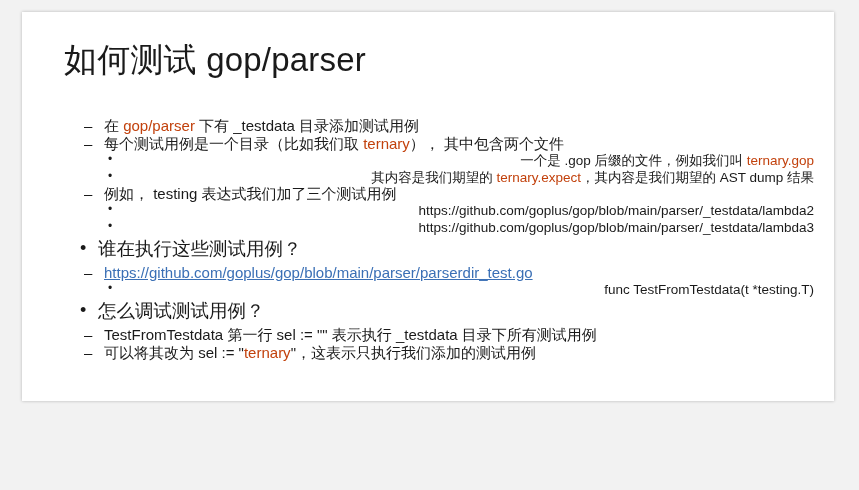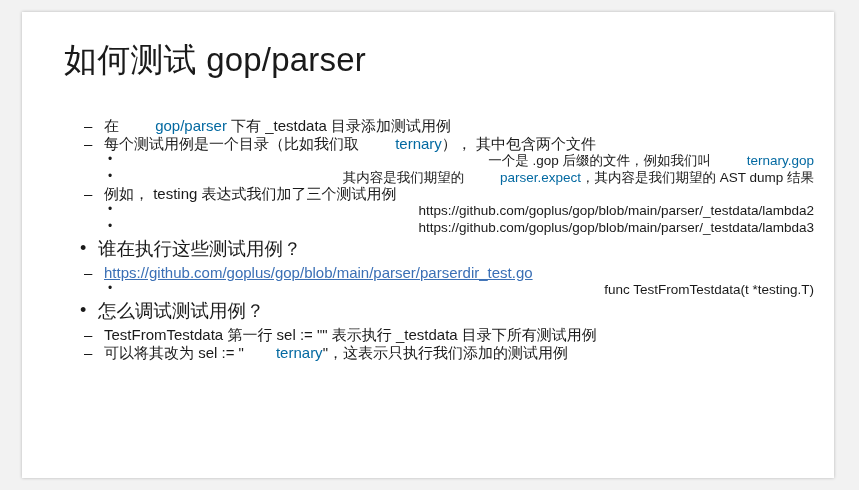--- a/index.html
+++ b/index.html
@@ -11,21 +11,21 @@
     width: 859px;
     height: 490px;
     font-family: "Liberation Sans", sans-serif;
     overflow: hidden;
   }
   .slide {
     position: absolute;
     left: 22px;
     top: 12px;
     width: 812px;
-    height: 466px;
+    height: 389px;
     background: #ffffff;
     box-shadow: 0 0 3px rgba(0,0,0,0.25);
     box-sizing: border-box;
   }
   .title {
     position: absolute;
     left: 42px;
     top: 26px;
     font-size: 33px;
     color: #1a1a1a;
@@ -100,21 +100,21 @@
     top: -1px;
     font-size: 12px;
     color: #1a1a1a;
   }
 
   .sub {
     margin-top: 6px;
   }
   .group-tight { margin-bottom: 2px; }
 
-  .code-blue { color: #0369a1; margin-left: 32px; }
+  .code-blue { color: #c2410c; }
   .link {
     color: #3a6fb5;
     text-decoration: underline;
     margin-top: 36px;
   }
 </style>
 </head>
 <body>
 
 <div class="slide">
@@ -134,21 +134,21 @@
 
         <div class="l2">
           <span>每个测试用例是一个目录（比如我们取 </span><span class="code-blue">ternary</span><span>）， 其中包含两个文件</span>
         </div>
 
         <div class="l3">
           <span>一个是 .gop 后缀的文件，例如我们叫 </span><span class="code-blue">ternary.gop</span>
         </div>
 
         <div class="l3 group-tight">
-          <span>其内容是我们期望的 </span><span class="code-blue">parser.expect</span><span>，其内容是我们期望的 AST dump 结果</span>
+          <span>其内容是我们期望的 </span><span class="code-blue">ternary.expect</span><span>，其内容是我们期望的 AST dump 结果</span>
         </div>
 
         <div class="l2">
           <span>例如， testing 表达式我们加了三个测试用例</span>
         </div>
 
 
         <div class="l3">
           <span>https://github.com/goplus/gop/blob/main/parser/_testdata/lambda2</span>
         </div>

